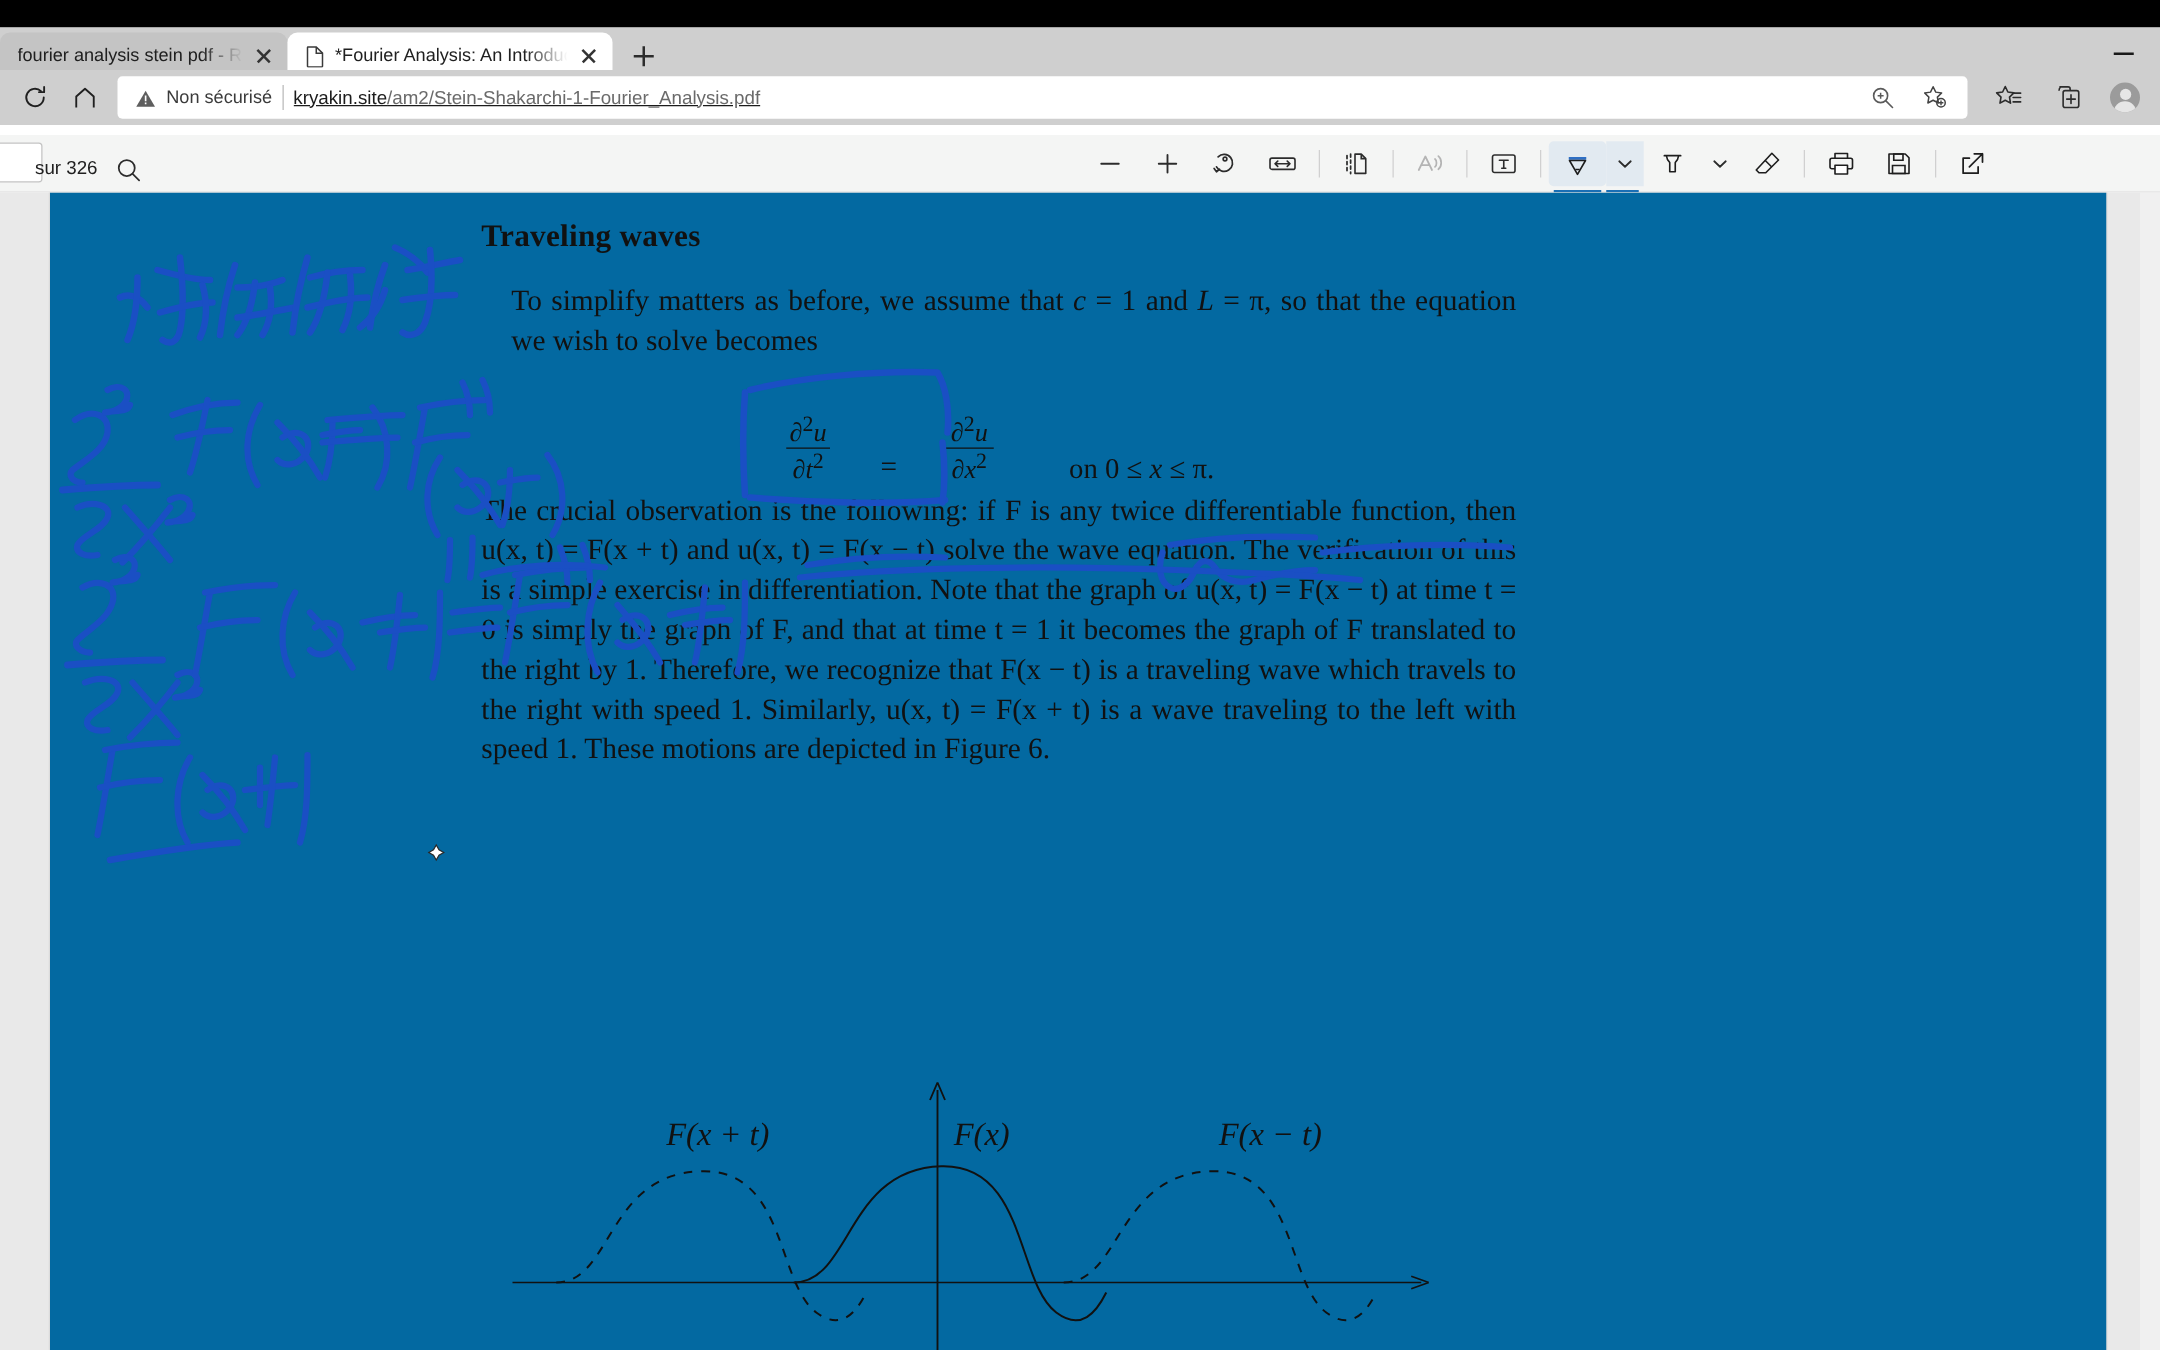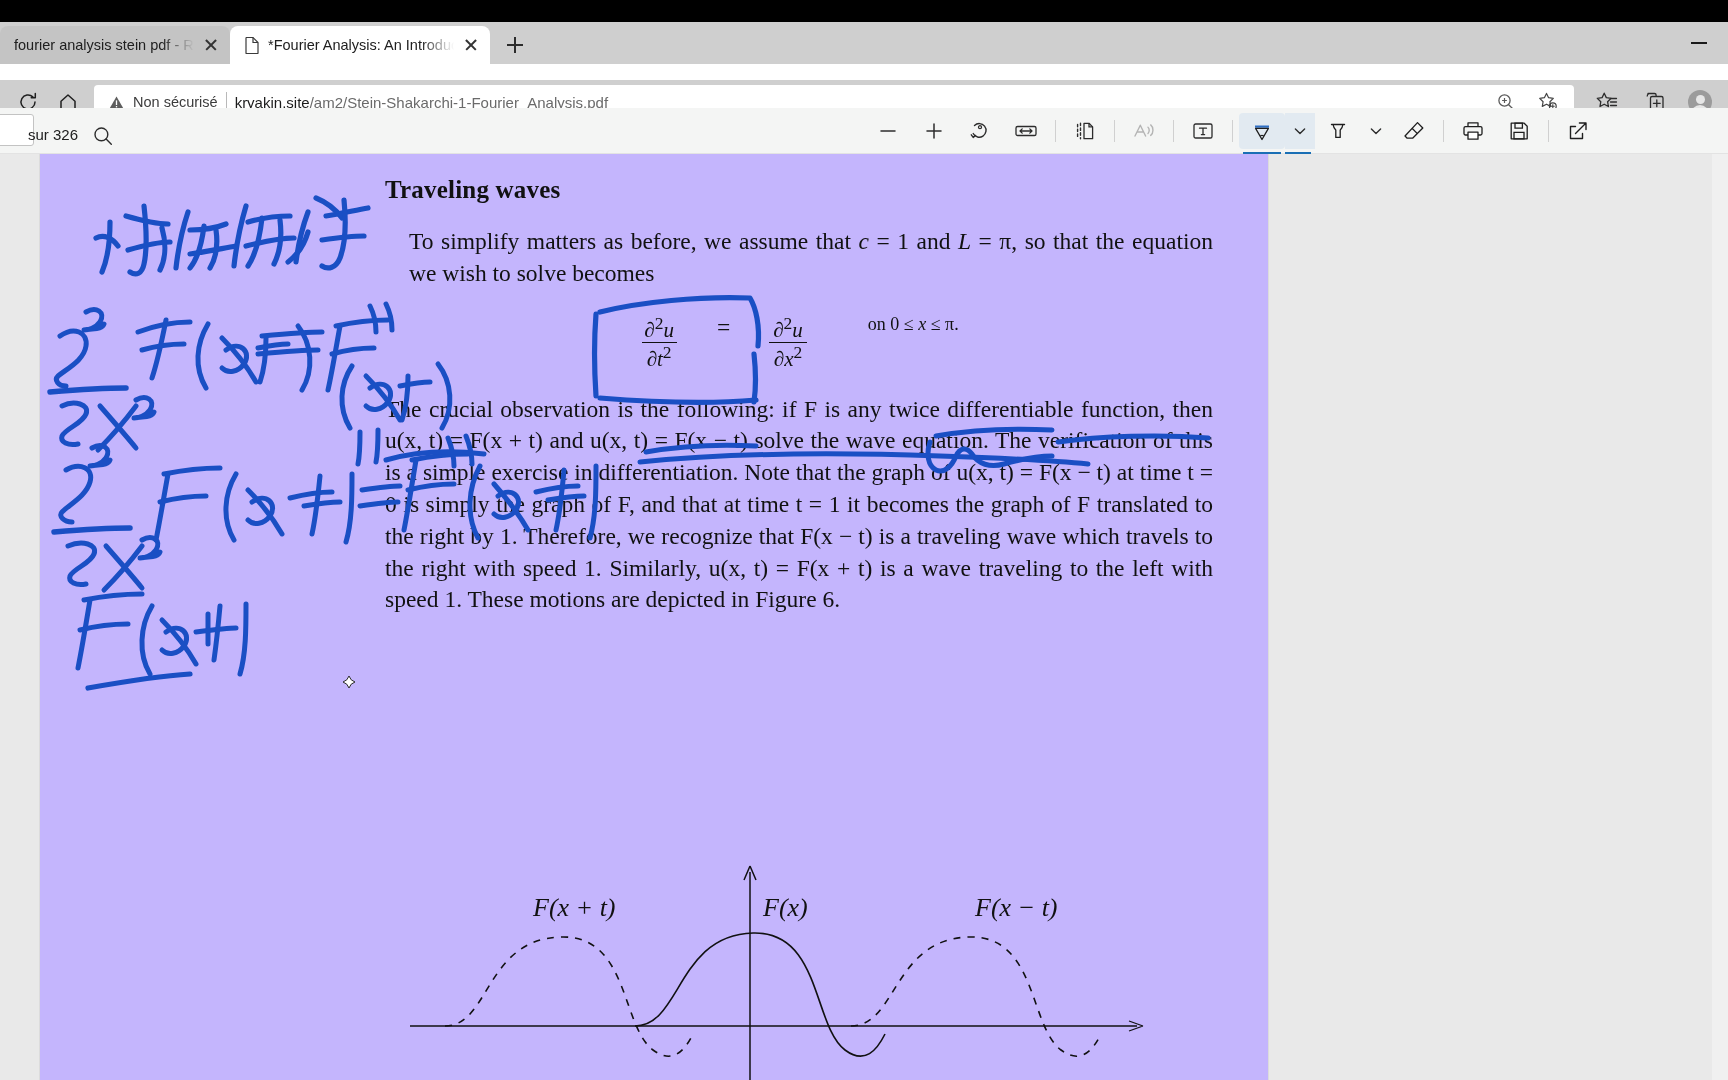--- a/index.html
+++ b/index.html
@@ -47,21 +47,21 @@
   .newtab::before, .newtab::after {
     content:""; position:absolute; background:#2c2c2c;
   }
   .newtab::before { left:7px; top:14px; width:16px; height:1.7px; }
   .newtab::after  { left:14.2px; top:7px; width:1.7px; height:16px; }
   .winbtns { margin-left:auto; display:flex; align-items:center; height:42px; padding-right:6px; }
   .winbtn { width:46px; height:32px; position:relative; }
   .winbtn .minus { position:absolute; left:15px; top:15px; width:16px; height:1.6px; background:#1a1a1a; }
 
   .navbar {
-    position:absolute; top:80px; left:0; width:1728px; height:44px;
+    position:absolute; top:56px; left:0; width:1728px; height:44px;
     background:#cfcfcf; display:flex; align-items:center; padding:0 8px;
   }
   .navicon { width:40px; height:34px; display:flex; align-items:center; justify-content:center; }
   .omnibox {
     flex:1; height:34px; background:#ffffff; border-radius:4px;
     display:flex; align-items:center; padding:0 6px 0 14px; margin:0 6px;
     font-size:15px; color:#1b1b1b; gap:8px;
   }
   .warn-tri { width:17px; height:15px; position:relative; flex:0 0 17px; }
   .sec-label { color:#3b3b3b; font-size:14.5px; white-space:nowrap; }
@@ -117,31 +117,31 @@
     content:""; position:absolute; left:0; right:4px; bottom:-5px; height:2.5px; background:#1a6fb5;
   }
   .sep { width:1px; height:22px; background:#d0d0d0; margin:0 6px; }
 
   
   .viewer {
     position:absolute; top:154px; left:0; width:1728px; height:926px;
     background:#e9e9e9; overflow:hidden;
   }
   .page {
-    position:absolute; left:40px; top:0; width:1228px; height:926px;
-    background:#c4b5fd; box-shadow:0 0 0 1px #dcdcdc;
+    position:absolute; left:40px; top:0; width:1645px; height:926px;
+    background:#0369a1; box-shadow:0 0 0 1px #dcdcdc;
   }
   .rail { position:absolute; right:0; top:0; width:16px; height:926px; background:#f0f0f0; }
 
   
   .doc { position:absolute; left:345px; top:22px; width:828px;
          font-family:"Liberation Serif", serif; color:#111; }
   .h-sec { font-size:25px; font-weight:bold; letter-spacing:0.2px; }
   .para { font-size:23.5px; line-height:31.8px; text-align:justify; }
-  .eqline { font-size:23.5px; display:flex; align-items:flex-start; justify-content:center; gap:38px; }
+  .eqline { font-size:23.5px; display:flex; align-items:flex-end; justify-content:center; gap:38px; }
   .frac { display:inline-flex; flex-direction:column; align-items:center; font-size:21px; line-height:1.12; }
   .frac .num { padding:0 5px; }
   .frac .den { padding:0 5px; border-top:1.3px solid #111; }
   .mi { font-style:italic; }
 
   .fig { position:absolute; left:345px; top:700px; width:828px; height:230px; }
 
   
   .ink { position:absolute; left:0; top:0; width:1480px; height:926px; pointer-events:none; }
 
@@ -367,21 +367,21 @@
         <div class="eqline" style="margin-top:24px; height:74px;">
           <span class="frac">
             <span class="num">∂<sup>2</sup><span class="mi">u</span></span>
             <span class="den">∂<span class="mi">t</span><sup>2</sup></span>
           </span>
           <span>=</span>
           <span class="frac">
             <span class="num">∂<sup>2</sup><span class="mi">u</span></span>
             <span class="den">∂<span class="mi">x</span><sup>2</sup></span>
           </span>
-          <span style="font-size:18px; margin-left:22px;">on 0 ≤ <span class="mi">x</span> ≤ π.</span>
+          <span style="font-size:23px; margin-left:22px;">on 0 ≤ <span class="mi">x</span> ≤ π.</span>
         </div>
 
         <div class="para" style="margin-top:6px;">The crucial observation is the following: if F is any twice differentiable function, then u(x, t) = F(x + t) and u(x, t) = F(x − t) solve the wave equation. The verification of this is a simple exercise in differentiation. Note that the graph of u(x, t) = F(x − t) at time t = 0 is simply the graph of F, and that at time t = 1 it becomes the graph of F translated to the right by 1. Therefore, we recognize that F(x − t) is a traveling wave which travels to the right with speed 1. Similarly, u(x, t) = F(x + t) is a wave traveling to the left with speed 1. These motions are depicted in Figure 6.</div>
       </div>
 
       <div class="fig">
         <svg width="828" height="230" viewBox="0 0 828 230">
 
           <text x="148" y="62" font-family="Liberation Serif, serif" font-size="26" font-style="italic" fill="#111">F(x + t)</text>
           <text x="378" y="62" font-family="Liberation Serif, serif" font-size="26" font-style="italic" fill="#111">F(x)</text>

